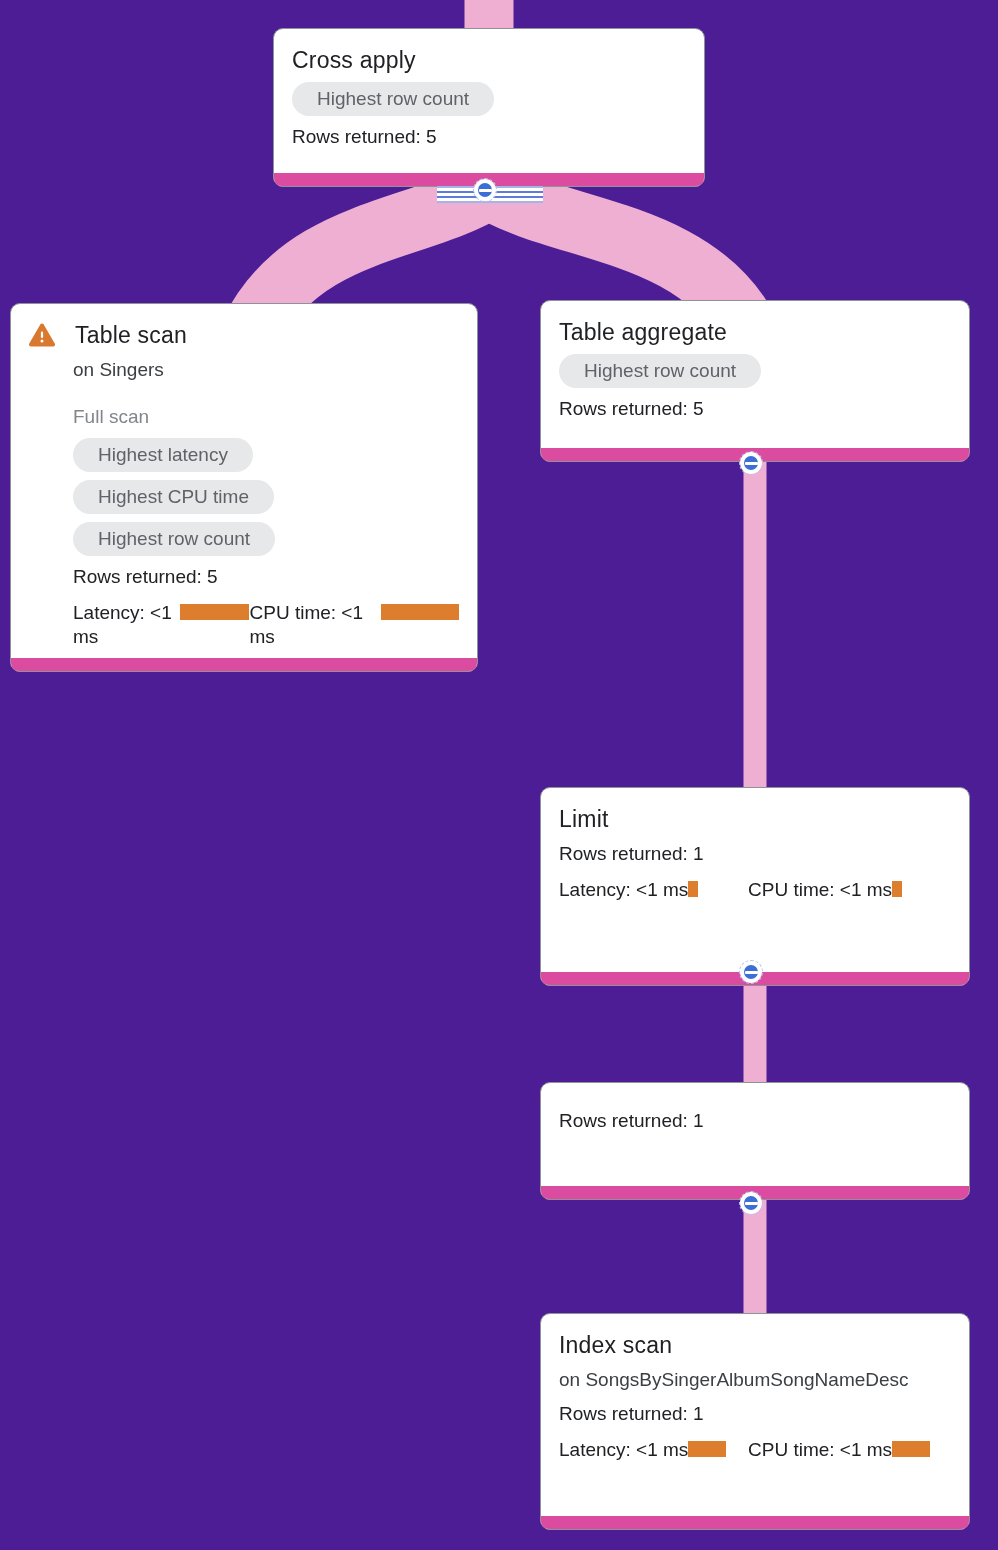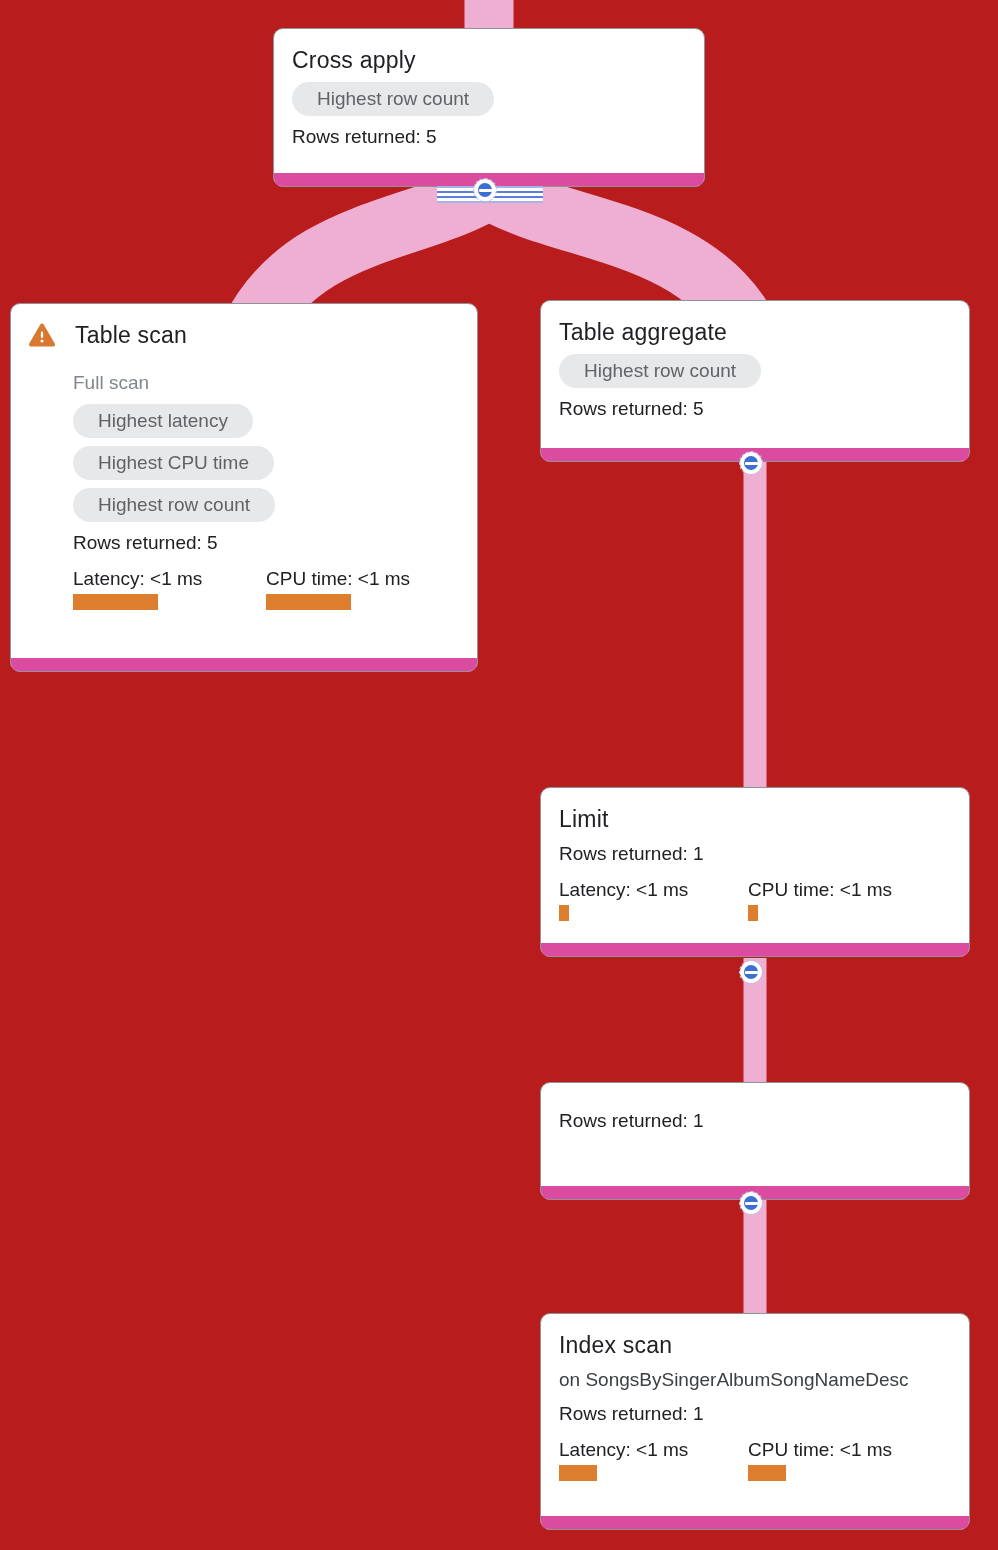--- a/index.html
+++ b/index.html
@@ -3,21 +3,21 @@
 <meta charset="utf-8">
 <style>
   html,body{margin:0;padding:0;}
   body{
     font-family:"Liberation Sans","DejaVu Sans",sans-serif;
     background:#eff1f3;
   }
   #canvas{
     position:relative;
     width:998px;height:1550px;
-    background:#b91c1c;
+    background:#4c1d95;
     overflow:hidden;
   }
   #edges{position:absolute;left:0;top:0;z-index:1;}
   .node{
     position:absolute;
     background:#ffffff;
     border:1.5px solid #8e9398;
     border-radius:10px;
     box-sizing:border-box;
     z-index:2;
@@ -48,21 +48,21 @@
     font-size:19px;
     line-height:34px;
     padding:0 25px;
     border-radius:17px;
     margin-top:8px;
     white-space:nowrap;
   }
   .chips{display:flex;flex-direction:column;align-items:flex-start;}
   .rows-line{font-size:19px;color:#202124;line-height:26px;margin-top:8px;}
   .metrics{display:flex;margin-top:11px;}
-  .metric{display:flex;flex-direction:column;}
+  .metric{display:flex;flex-direction:row;}
   .metric-label{font-size:19px;color:#202124;line-height:24px;}
   .metric-bar{height:16px;background:#dd7e2e;margin-top:3px;}
   .warn-icon{width:26px;height:24px;flex:0 0 26px;}
   
   .collapse-btn{
     position:absolute;
     width:22px;height:22px;
     background:#3c6fd3;
     border:4px solid #ffffff;
     border-radius:50%;
@@ -123,20 +123,21 @@
     <div class="node-body">
       <div class="title-row">
         <svg class="warn-icon" viewBox="0 0 26 24">
           <path d="M13 2.5 L24 21.5 H2 Z" fill="#d9792f" stroke="#d9792f" stroke-width="4" stroke-linejoin="round"></path>
           <rect x="11.9" y="8.6" width="2.2" height="6.4" rx="1.1" fill="#ffffff"></rect>
           <circle cx="13" cy="18" r="1.5" fill="#ffffff"></circle>
         </svg>
         <div class="node-title">Table scan</div>
       </div>
       <div class="indent">
+        <div class="node-sub">on Singers</div>
         <div class="node-sub muted">Full scan</div>
         <div class="chips">
           <span class="chip">Highest latency</span>
           <span class="chip">Highest CPU time</span>
           <span class="chip">Highest row count</span>
         </div>
         <div class="rows-line">Rows returned: 5</div>
         <div class="metrics">
           <div class="metric" style="width:193px;">
             <span class="metric-label">Latency: &lt;1 ms</span>
@@ -156,21 +157,21 @@
     <div class="node-body">
       <div class="node-title">Table aggregate</div>
       <div class="chips">
         <span class="chip">Highest row count</span>
       </div>
       <div class="rows-line">Rows returned: 5</div>
     </div>
     <div class="node-bar"></div>
   </div>
 
-  <div class="node" style="left:540px;top:787px;width:430px;height:170px;">
+  <div class="node" style="left:540px;top:787px;width:430px;height:199px;">
     <div class="node-body">
       <div class="node-title">Limit</div>
       <div class="rows-line">Rows returned: 1</div>
       <div class="metrics">
         <div class="metric" style="width:189px;">
           <span class="metric-label">Latency: &lt;1 ms</span>
           <div class="metric-bar" style="width: 10px;"></div>
         </div>
         <div class="metric">
           <span class="metric-label">CPU time: &lt;1 ms</span>

